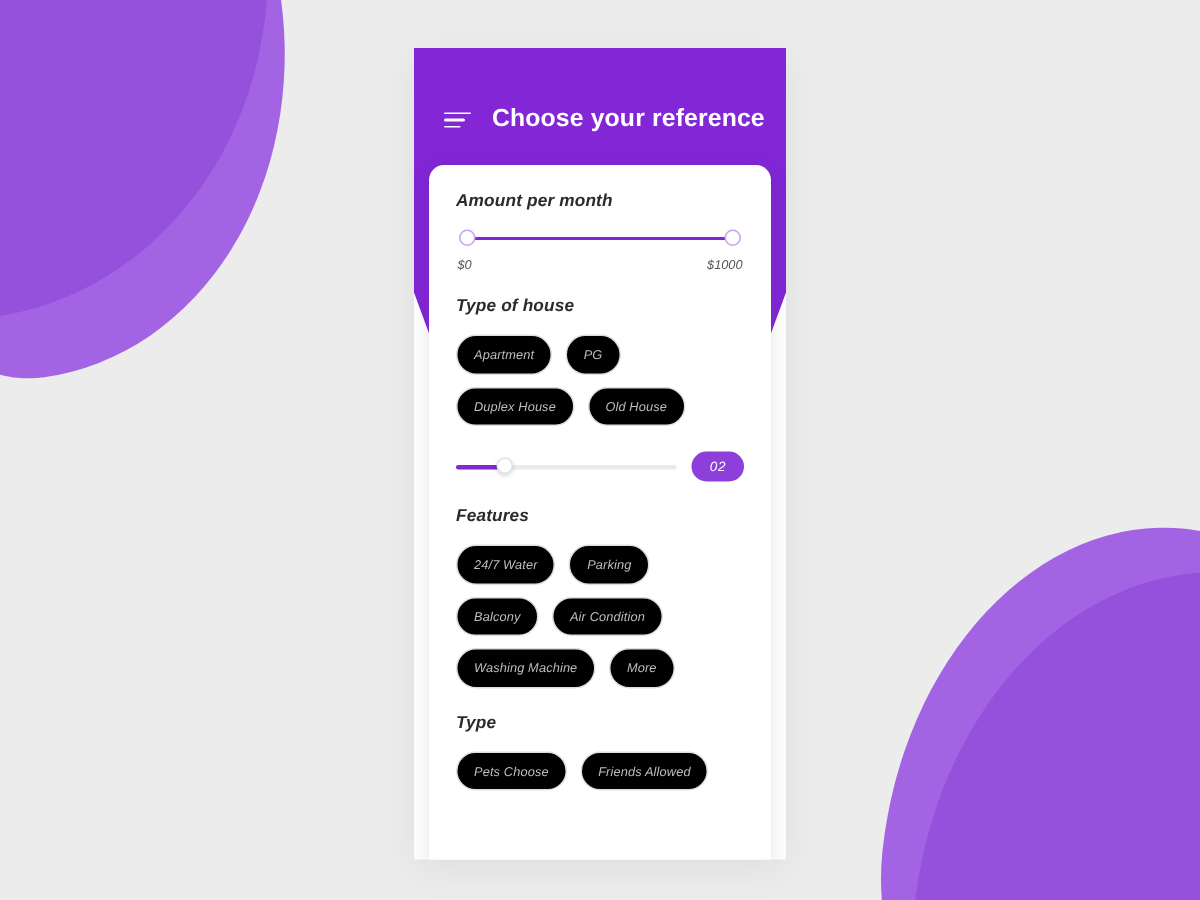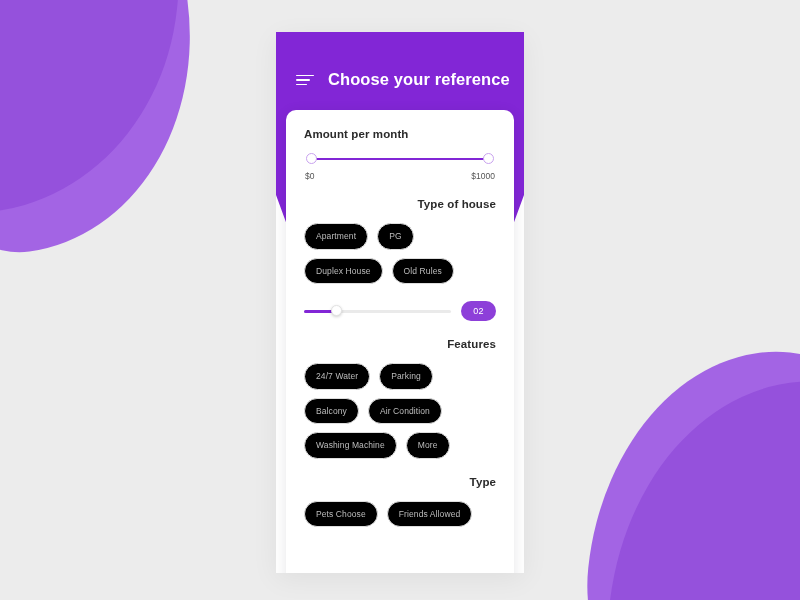--- a/index.html
+++ b/index.html
@@ -131,30 +131,31 @@
     top: 78px;
     width: 228px;
     height: 480px;
     background: #ffffff;
     border-radius: 10px;
     box-shadow: 0 3px 14px rgba(20,10,40,0.10);
     z-index: 4;
     padding: 18px 18px 0 18px;
     box-sizing: border-box;
     overflow: hidden;
+    font-style: italic;
   }
 
   .section-title {
     font-size: 11.5px;
     font-weight: 700;
     color: #2b2b2b;
     margin: 0 0 13px 0;
     letter-spacing: 0.1px;
   }
-  .section + .section { margin-top: 17px; text-align: right; }
+  .section + .section { margin-top: 17px; }
 
   
   .range-row {
     position: relative;
     height: 12px;
     margin: 0 2px 6px 2px;
   }
   .range-track {
     position: absolute;
     left: 6px;
@@ -292,21 +293,21 @@
         <span>$1000</span>
       </div>
     </div>
 
     <div class="section">
       <div class="section-title">Type of house</div>
       <div class="chips">
         <div class="chip">Apartment</div>
         <div class="chip">PG</div>
         <div class="chip">Duplex House</div>
-        <div class="chip">Old Rules</div>
+        <div class="chip">Old House</div>
       </div>
     </div>
 
     <div class="section">
       <div class="room-row">
         <div class="room-slider">
           <div class="room-track"></div>
           <div class="room-fill"></div>
           <div class="room-knob"></div>
         </div>

